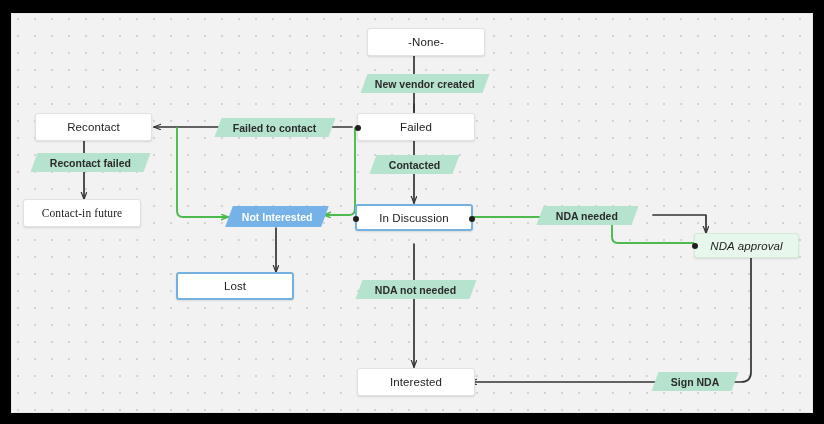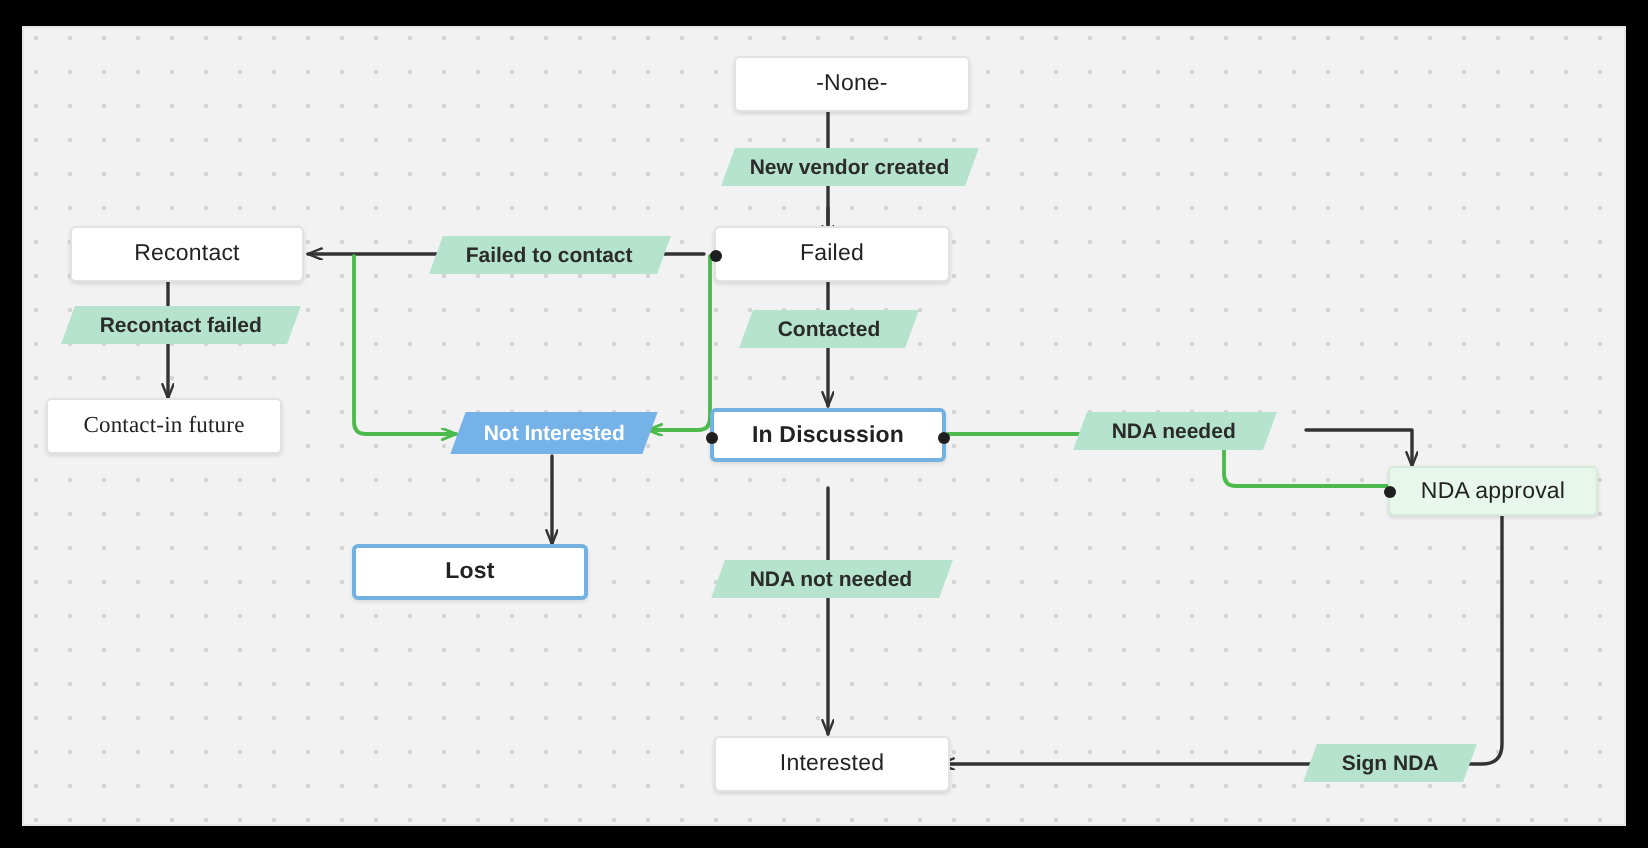--- a/index.html
+++ b/index.html
@@ -59,21 +59,20 @@
     background: #ffffff;
     border: 1px solid #e2e2e2;
     border-radius: 3px;
     box-shadow: 0 1px 2px rgba(0,0,0,0.12);
     white-space: nowrap;
     letter-spacing: 0.1px;
   }
   .node.selected {
     border: 2px solid #73b2e0;
     box-shadow: 0 1px 2px rgba(0,0,0,0.10);
-    font-weight: bold;
   }
   .node.approval {
     background: #e8f7ec;
     border: 1px solid #d5ebda;
   }
 
   
   .tlabel {
     position: absolute;
     box-sizing: border-box;
@@ -176,21 +175,21 @@
     <div class="node selected" style="left:343px; top:190px; width:118px; height:27px;">
       <span>In Discussion</span>
       <span class="port" style="left:-4px; top:10px;"></span>
       <span class="port" style="right:-4px; top:10px;"></span>
     </div>
 
     <div class="node selected" style="left:164px; top:258px; width:118px; height:28px;">
       <span>Lost</span>
     </div>
 
-    <div class="node approval" style="left:682px; top:219px; width:105px; height:25px;">
+    <div class="node approval" style="left:682px; top:219px; width:105px; height:25px;font-style:italic;">
       <span>NDA approval</span>
       <span class="port" style="left:-3px; top:9px;"></span>
     </div>
 
     <div class="node" style="left:345px; top:354px; width:118px; height:28px;">
       <span>Interested</span>
     </div>
 
     <div class="tlabel" style="left:352px; top:60px; width:122px;">
       <span>New vendor created</span>

